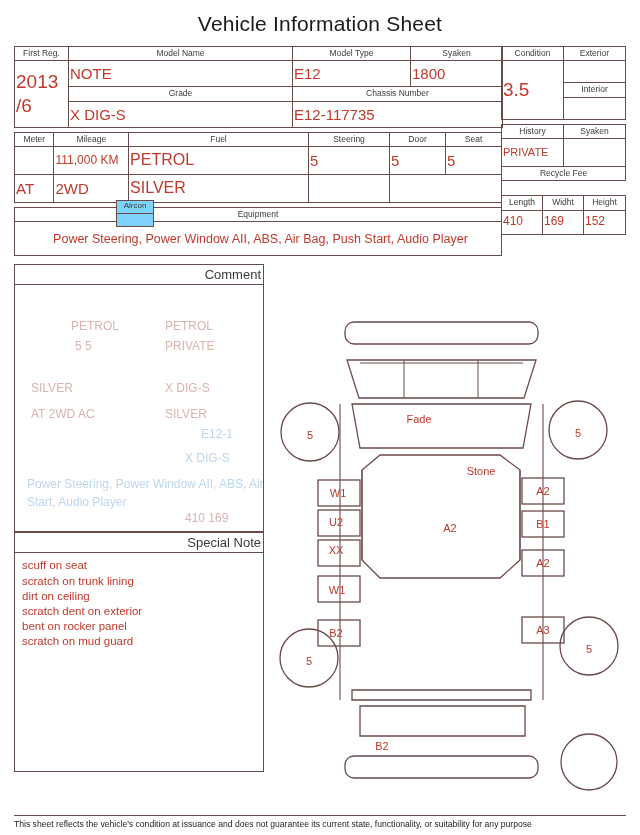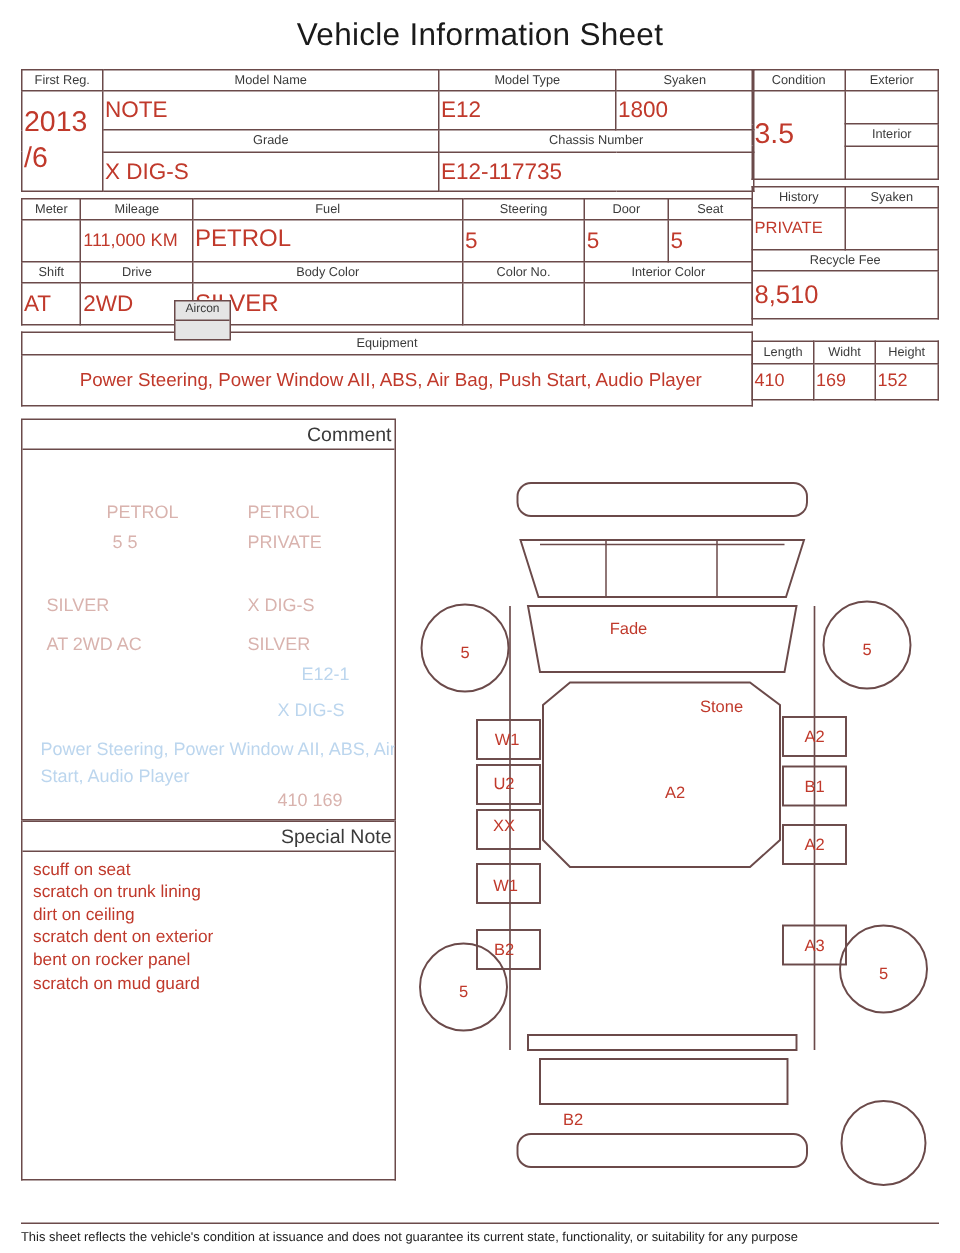--- a/index.html
+++ b/index.html
@@ -173,27 +173,20 @@
         </tr>
         <tr>
           <td class="val sm" style="height:28px"></td>
           <td class="val sm">111,000 KM</td>
           <td class="val" style="font-size:16px">PETROL</td>
           <td class="val">5</td>
           <td class="val">5</td>
           <td class="val">5</td>
         </tr>
         <tr>
-          <td class="lbl">Shift</td>
-          <td class="lbl">Drive</td>
-          <td class="lbl">Body Color</td>
-          <td class="lbl">Color No.</td>
-          <td class="lbl" colspan="2">Interior Color</td>
-        </tr>
-        <tr>
           <td class="val" style="height:28px">AT</td>
           <td class="val">
             <span>2WD</span>
           </td>
           <td class="val" style="font-size:16px">SILVER</td>
           <td class="val"></td>
           <td class="val" colspan="2"></td>
         </tr>
       </tbody>
         </table>
@@ -244,23 +237,20 @@
           <td class="lbl">History</td>
           <td class="lbl">Syaken</td>
         </tr>
         <tr>
           <td class="val sm" style="height:28px; font-size:11px">PRIVATE</td>
           <td class="val sm"></td>
         </tr>
         <tr>
           <td class="lbl" colspan="2">Recycle Fee</td>
         </tr>
-        <tr>
-          <td class="val" colspan="2" style="height:32px; font-size:17px">8,510</td>
-        </tr>
       </tbody>
         </table>
 
       <table class="grid" style="width:100%; margin-top:14px">
         <colgroup>
             <col style="width:41px">
             <col style="width:41px">
             <col style="width:42px">
           </colgroup>
         <tbody>
@@ -272,21 +262,21 @@
         <tr>
           <td class="val sm" style="height:24px">410</td>
           <td class="val sm">169</td>
           <td class="val sm">152</td>
         </tr>
       </tbody>
         </table>
     </div>
   </div>
 
-  <div style="position:absolute; left:116px; top:200px; width:38px; height:27px; border:1px solid #6b4a4a; background:#e5e5e5;">
+  <div style="position:absolute; left:116px; top:200px; width:38px; height:27px; border:1px solid #6b4a4a; background:#7dd3fc;">
     <div class="lbl" style="font-size:8px; border-bottom:1px solid #6b4a4a; height:13px; padding:1px 0;">Aircon</div>
   </div>
 
   <div class="mid-wrap">
 
     <div class="comment-col">
       <div class="panel">
         <div class="panel-head">Comment</div>
         <div class="comment-body">
           <div class="ghost" style="left:56px; top:34px;">PETROL</div>

